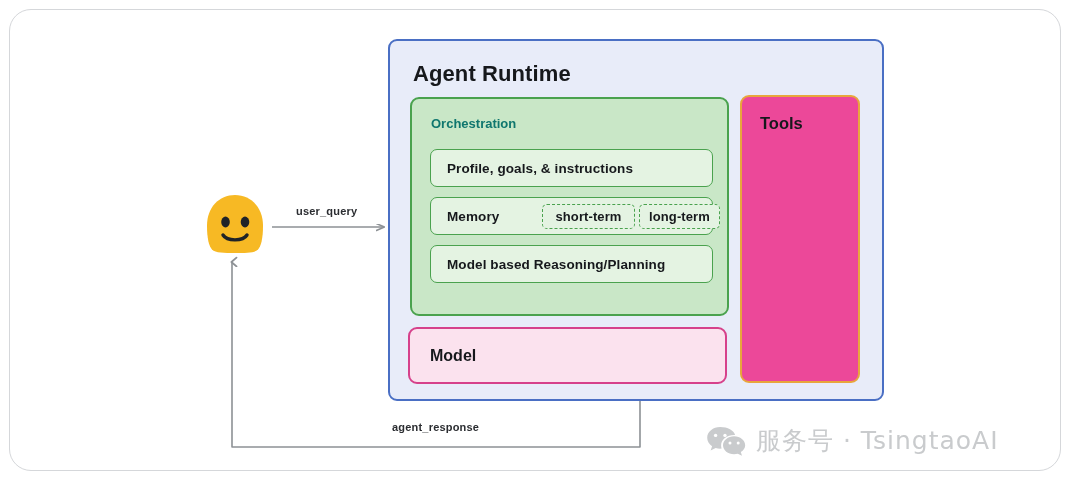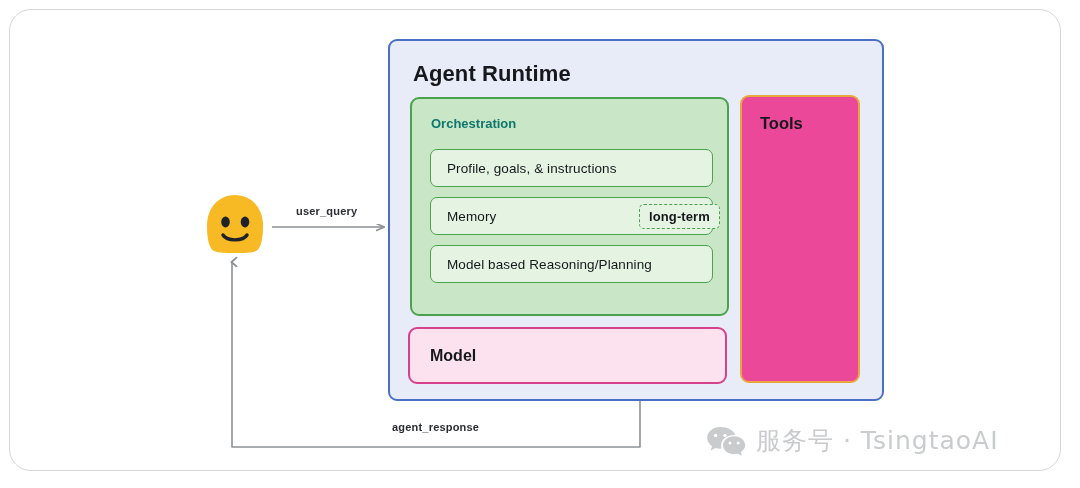--- a/index.html
+++ b/index.html
@@ -78,21 +78,21 @@
     width: 283px;
     box-sizing: border-box;
     background: #e4f3e2;
     border: 1.6px solid #4aa24e;
     border-radius: 7px;
     display: flex;
     align-items: center;
   }
   .sub-box .sub-label {
     font-size: 13.5px;
-    font-weight: normal;
+    font-weight: bold;
     color: #16181c;
     margin-left: 16px;
     letter-spacing: 0.1px;
   }
   #box-profile { top: 50px; height: 38px; }
   #box-memory  { top: 98px; height: 38px; }
   #box-reason  { top: 146px; height: 38px; }
 
   .chip {
     position: absolute;
@@ -234,20 +234,21 @@
 
     <div class="orchestration">
       <div class="orchestration-title">Orchestration</div>
 
       <div class="sub-box" id="box-profile">
         <span class="sub-label">Profile, goals, &amp; instructions</span>
       </div>
 
       <div class="sub-box" id="box-memory">
         <span class="sub-label">Memory</span>
+        <span class="chip" id="chip-short">short-term</span>
         <span class="chip" id="chip-long">long-term</span>
       </div>
 
       <div class="sub-box" id="box-reason">
         <span class="sub-label">Model based Reasoning/Planning</span>
       </div>
     </div>
   </div>
 
   <div class="model-box">

